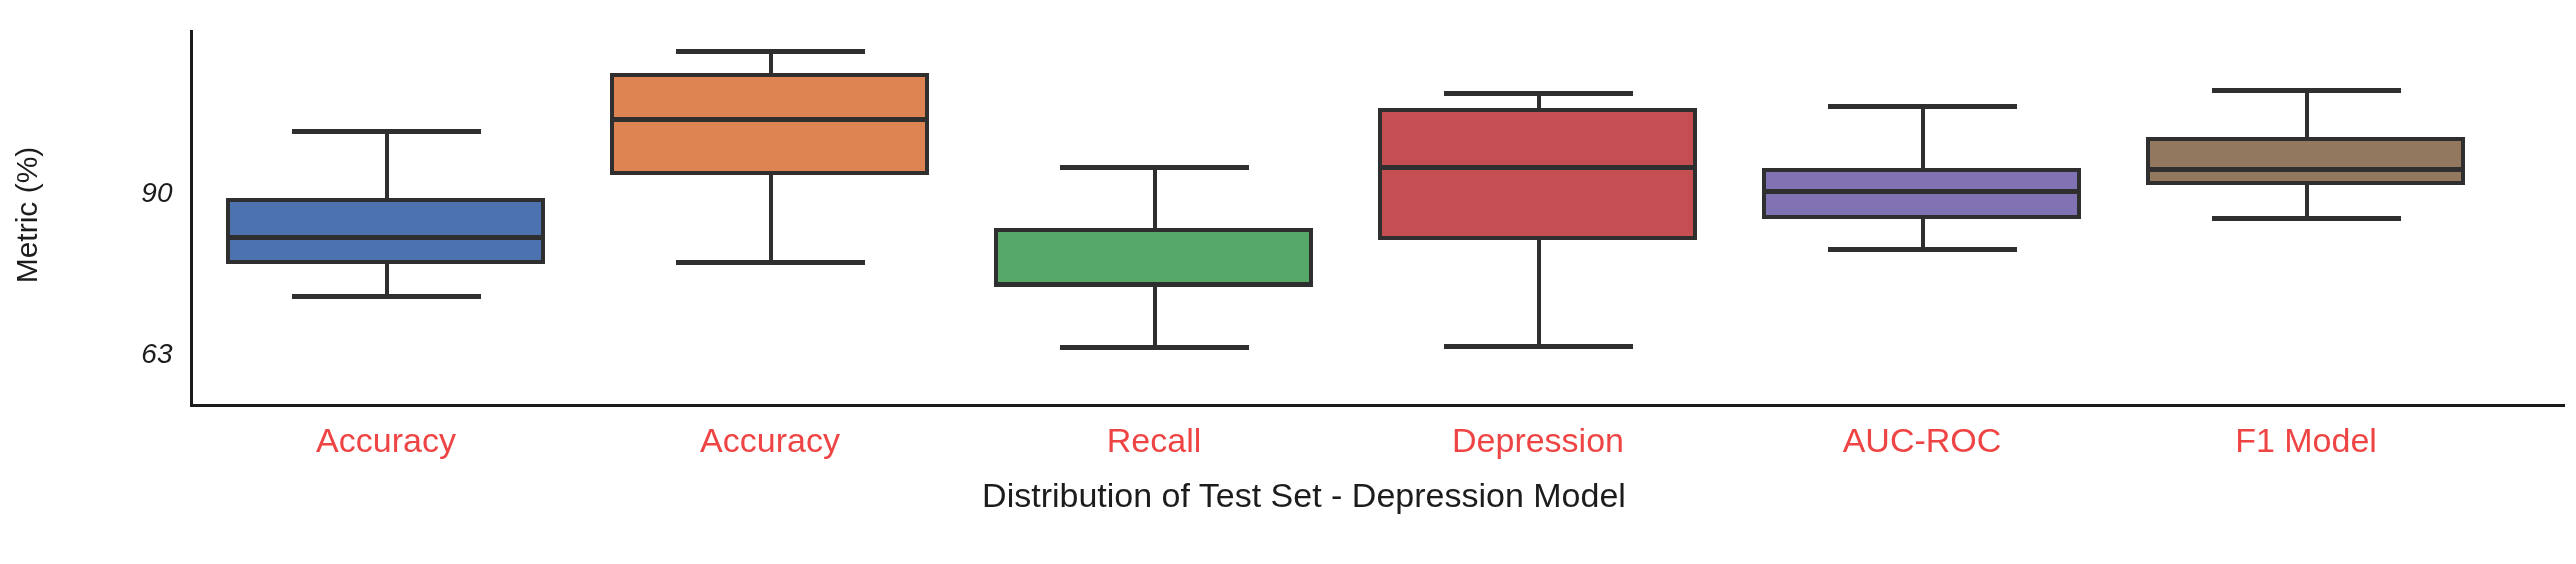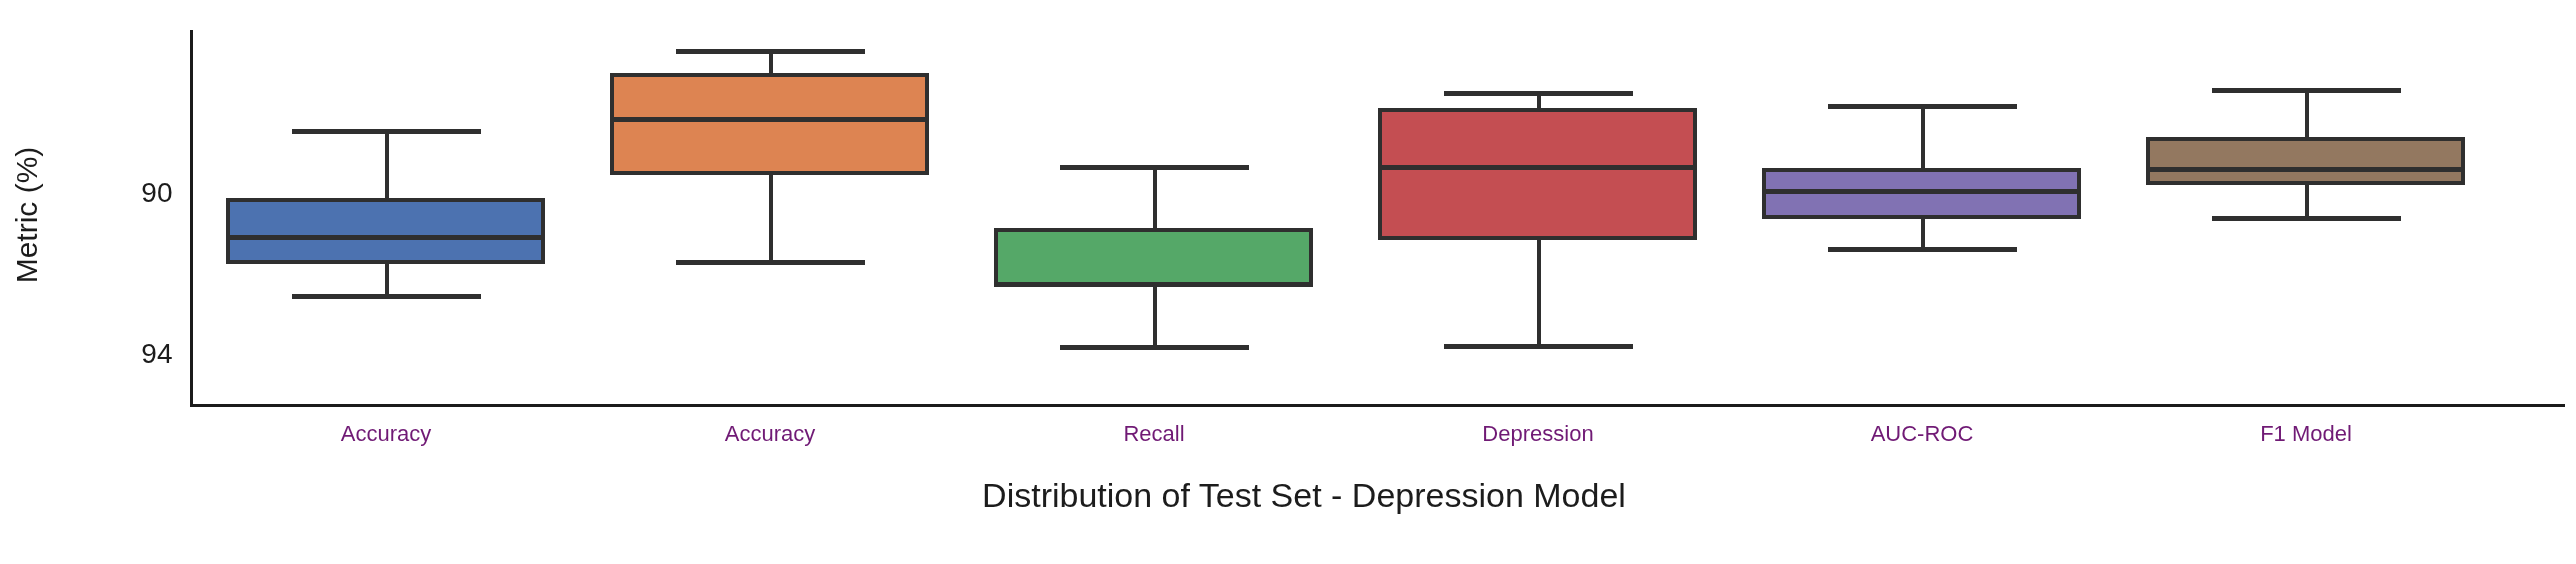--- a/index.html
+++ b/index.html
@@ -4,29 +4,29 @@
 <style>
   html,body{margin:0;padding:0;background:#ffffff;}
   body{width:2576px;height:565px;font-family:"Liberation Sans",sans-serif;color:#1a1a1a;}
   #fig{position:relative;width:2576px;height:565px;background:#ffffff;overflow:hidden;}
 
   
   .spine-y{position:absolute;left:190px;top:30px;width:3.3px;height:377px;background:#1b1b1b;}
   .spine-x{position:absolute;left:190px;top:404px;width:2375px;height:3.3px;background:#1b1b1b;}
 
   .ytick-label{position:absolute;right:0;transform:translateY(-50%);
-      font-size:28px;letter-spacing:0.3px;color:#1c1c1c;text-align:right;white-space:nowrap;}
+      font-size:28px;letter-spacing:0.3px;color:#1c1c1c;text-align:right;white-space:nowrap;font-style:italic;}
   .ytick-wrap{position:absolute;left:0;width:173px;}
 
   .ylabel{position:absolute;left:-125px;top:198px;width:304px;text-align:center;
       transform:rotate(-90deg);transform-origin:center center;
       font-size:30px;color:#1c1c1c;white-space:nowrap;}
 
   .xtick-label{position:absolute;top:421px;transform:translateX(-50%);
-      font-size:22px;color:#701a75;white-space:nowrap;}
+      font-size:34px;color:#ef4444;white-space:nowrap;}
   .xlabel{position:absolute;top:476px;width:100%;text-align:center;
       font-size:34px;color:#1c1c1c;white-space:nowrap;margin-left:16px;}
 
   
   .box-group{position:absolute;top:0;left:0;width:100%;height:100%;pointer-events:none;}
   .bx-box{position:absolute;box-sizing:border-box;border:4px solid #2f2f2f;}
   .bx-median{position:absolute;height:4.6px;background:#2f2f2f;}
   .bx-whisk{position:absolute;width:4px;background:#2f2f2f;}
   .bx-cap{position:absolute;height:4.6px;background:#2f2f2f;}
 </style>
@@ -37,21 +37,21 @@
 
   <div class="spine-y"></div>
   <div class="spine-x"></div>
 
   <div class="ylabel">Metric (%)</div>
 
   <div class="ytick-wrap" style="top:193px">
     <div class="ytick-label">90</div>
   </div>
   <div class="ytick-wrap" style="top:354px">
-    <div class="ytick-label">94</div>
+    <div class="ytick-label">63</div>
   </div>
 
   <div class="box-group">
 
     <div>
       <div class="bx-cap" style="left:292px; width:189px; top:129px;"></div>
       <div class="bx-whisk" style="left:385px; top:129px; height:71px;"></div>
       <div class="bx-box" style="left:226px; width:319px; top:198px; height:66px; background:#4c72b0;"></div>
       <div class="bx-median" style="left:226px; width:319px; top:235px;"></div>
       <div class="bx-whisk" style="left:385px; top:263px; height:33px;"></div>

